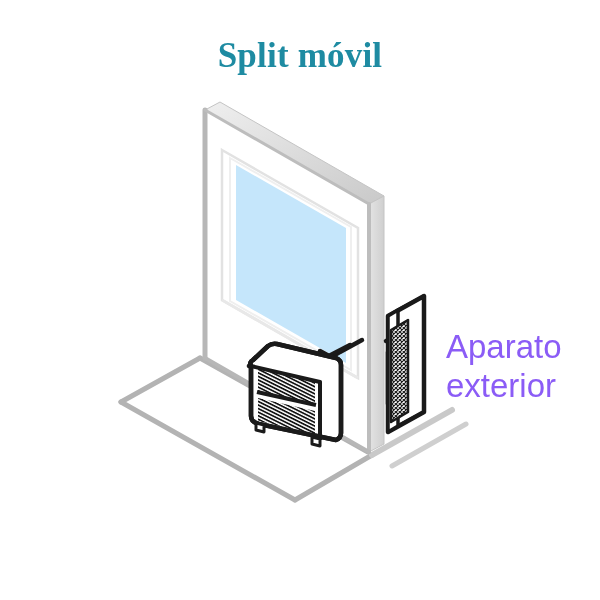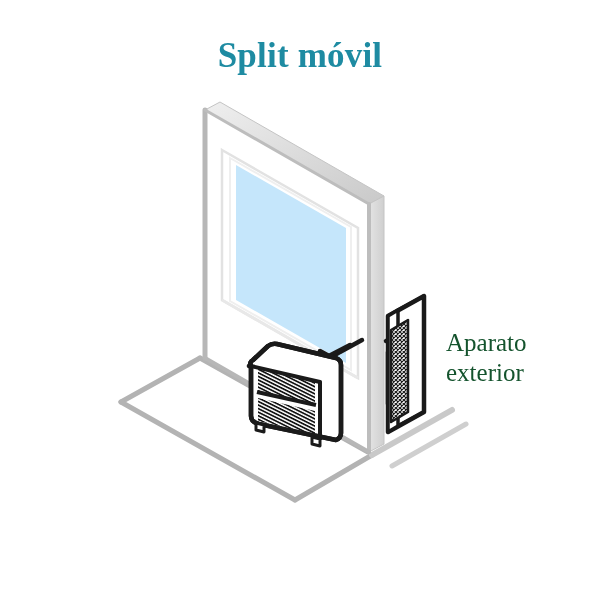--- a/index.html
+++ b/index.html
@@ -29,23 +29,23 @@
   }
   #diagram {
     position: absolute;
     left: 0;
     top: 0;
     width: 600px;
     height: 600px;
   }
   .label {
     position: absolute;
-    color: #14532d;
-    font-family: Liberation Serif, serif;
-    font-size: 25px;
+    color: #8b5cf6;
+    font-family: Liberation Sans, sans-serif;
+    font-size: 33px;
     line-height: 1.18;
     white-space: pre-line;
   }
   #label-outdoor {
     left: 446px;
     top: 328px;
     text-align: left;
   }
   #label-indoor {
     left: 118px;

